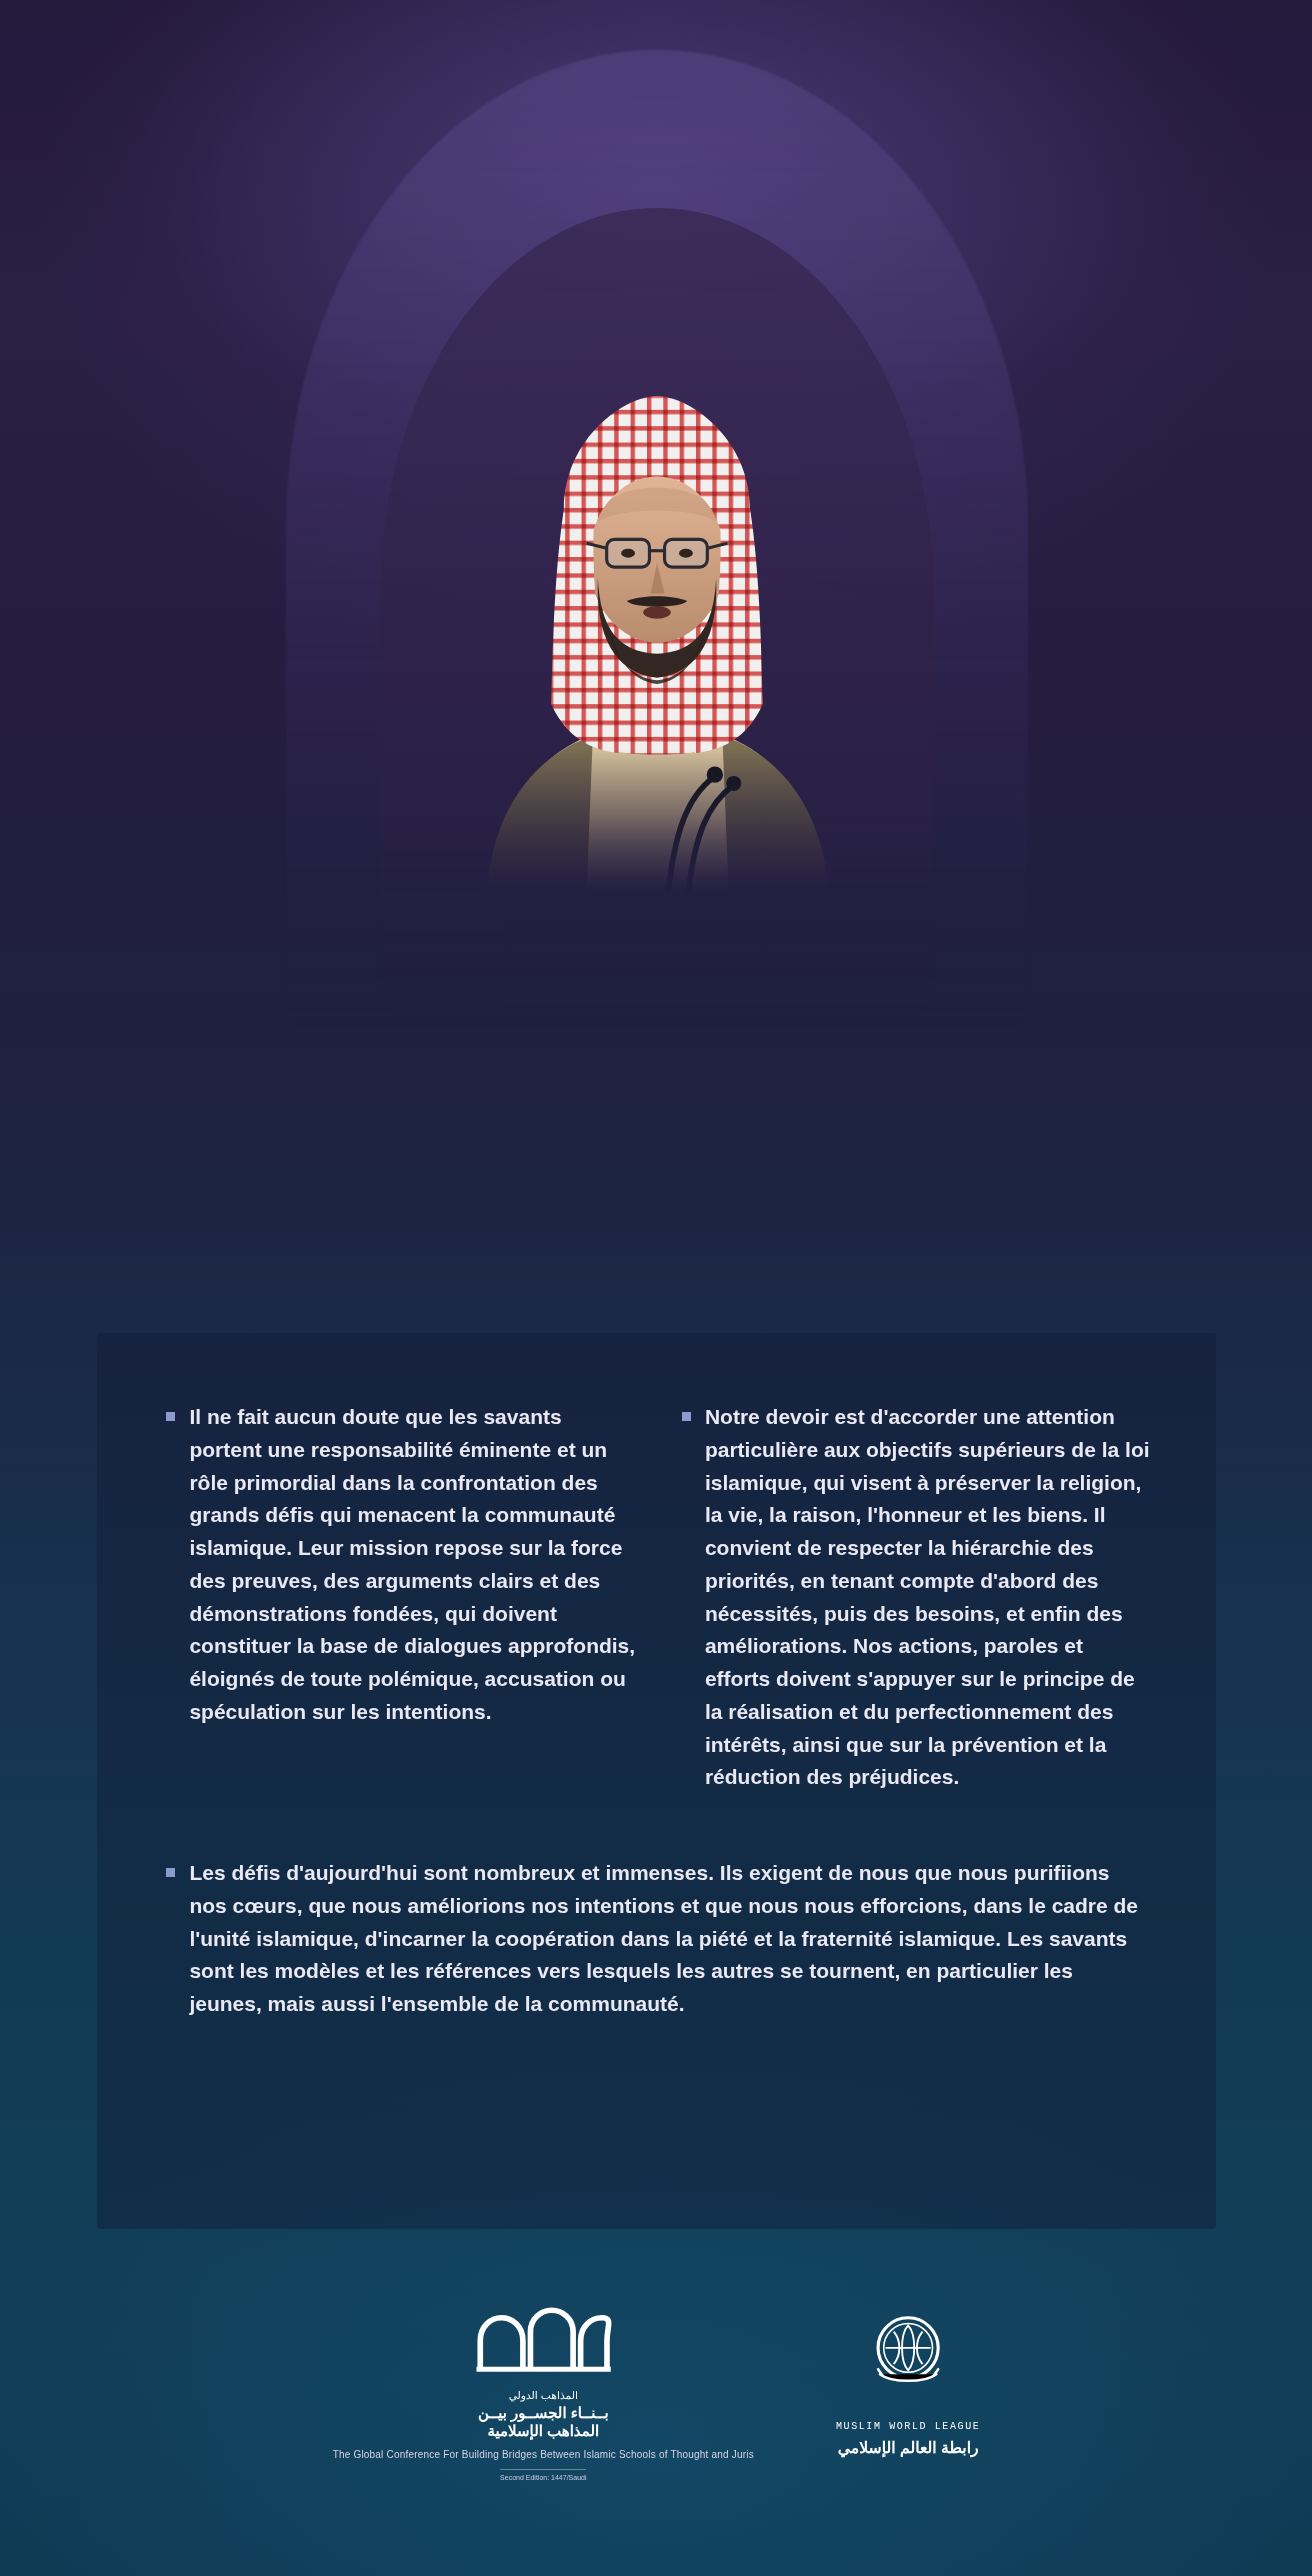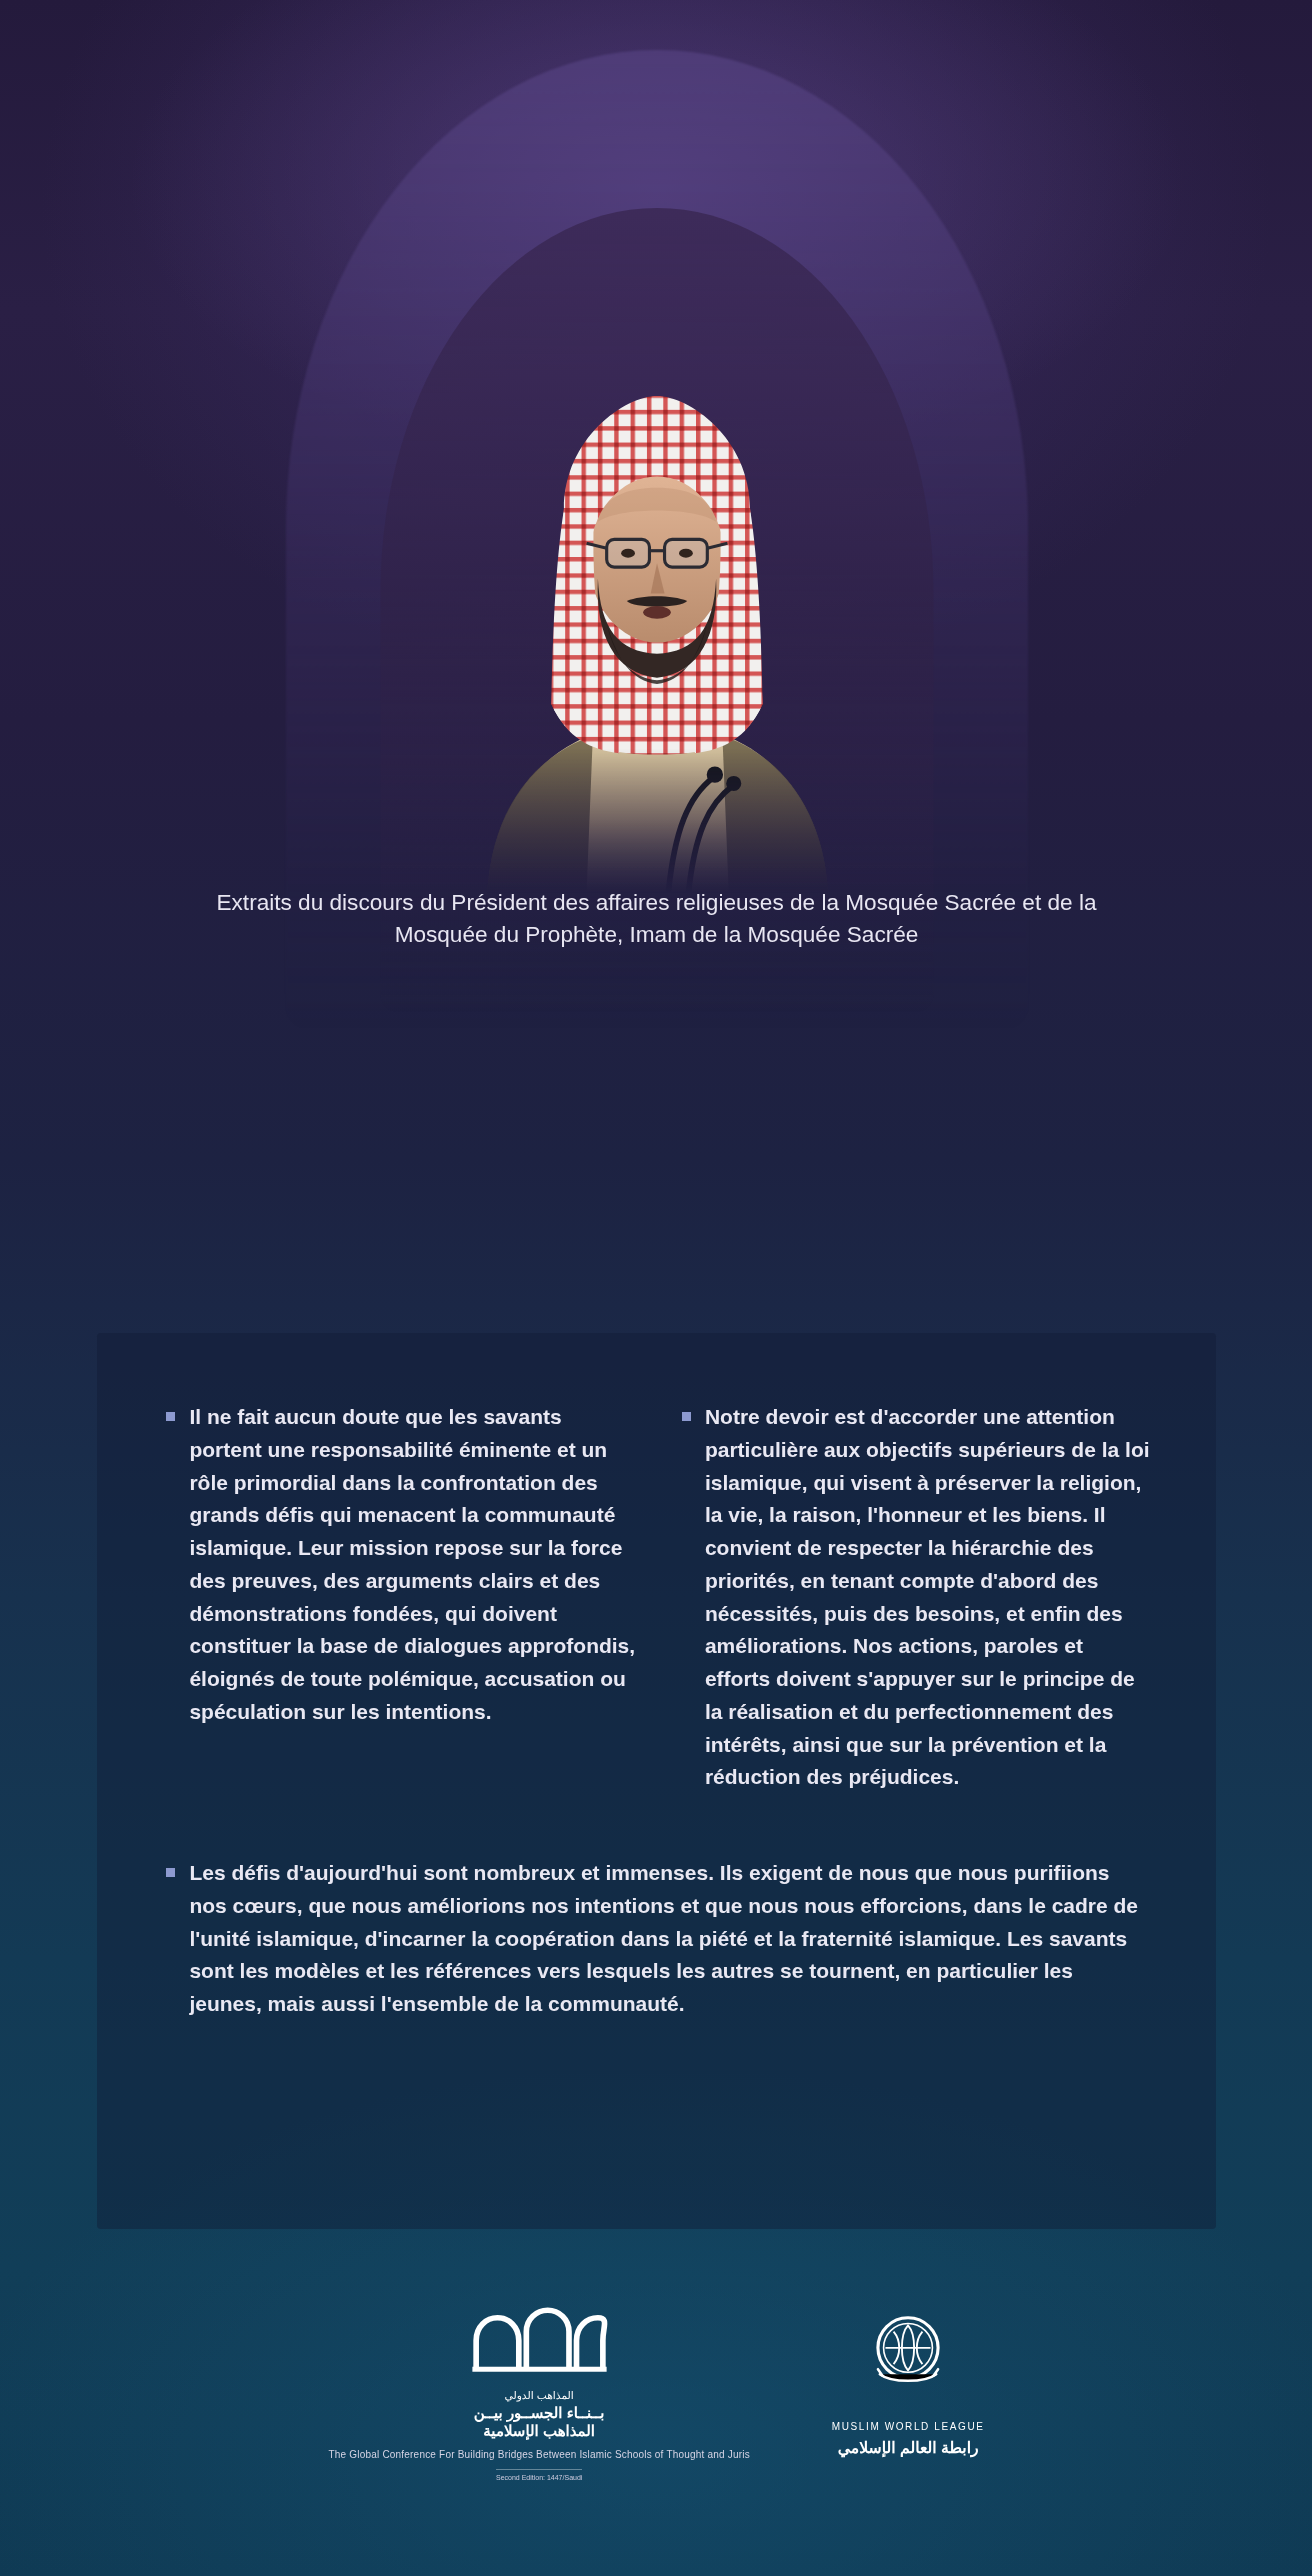--- a/index.html
+++ b/index.html
@@ -186,20 +186,21 @@
     margin-top: 7.5px;
     border-top: 0.6px solid rgba(255,255,255,0.35);
     padding-top: 3.8px;
     display: inline-block;
   }
   .mwl-name {
     font-size: 10px;
     letter-spacing: 1.6px;
     color: #ffffff;
     margin-top: 21px;
+    font-family: Liberation Mono, monospace;
   }
   .mwl-ar {
     font-size: 15.7px;
     font-weight: 700;
     color: #ffffff;
     margin-top: 6.3px;
     letter-spacing: 0.6px;
   }
 </style>
 </head>
@@ -281,21 +282,20 @@
             <path d="M398 820 C408 720 430 666 470 636"></path>
             <path d="M430 820 C440 726 462 678 500 650"></path>
           </g>
           <circle cx="472" cy="632" r="13" fill="#14161c"></circle>
           <circle cx="502" cy="646" r="12" fill="#14161c"></circle>
         </g>
       </svg>
     </div>
   </div>
 
-  <div class="center-text intro">Extraits du discours du Président des affaires religieuses de la Mosquée Sacrée et de la Mosquée du Prophète, Imam de la Mosquée Sacrée</div>
 
   <div class="panel">
     <div class="cols">
       <div class="col">
         <div class="quote">
           <span class="bullet"></span>
           <span>Il ne fait aucun doute que les savants portent une responsabilité éminente et un rôle primordial dans la confrontation des grands défis qui menacent la communauté islamique. Leur mission repose sur la force des preuves, des arguments clairs et des démonstrations fondées, qui doivent constituer la base de dialogues approfondis, éloignés de toute polémique, accusation ou spéculation sur les intentions.</span>
         </div>
       </div>
       <div class="col">

